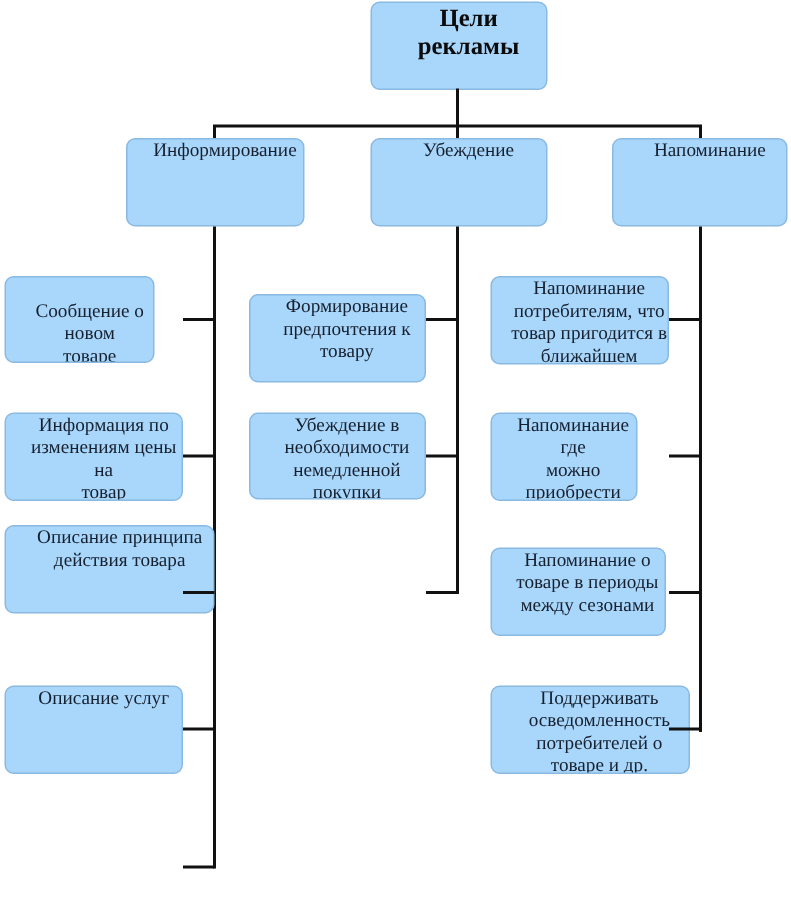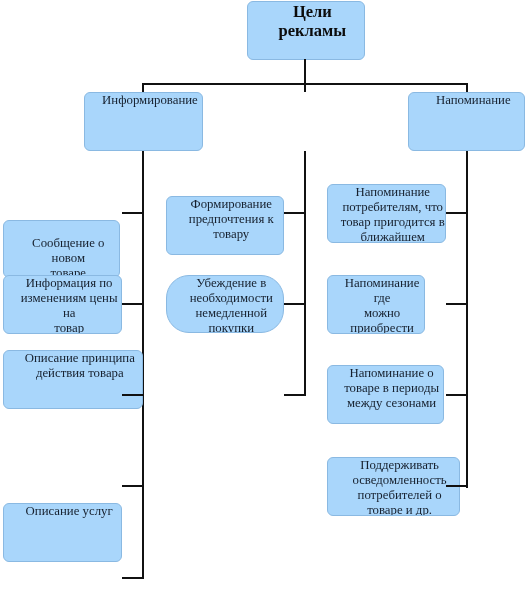--- a/index.html
+++ b/index.html
@@ -24,57 +24,60 @@
 
   <div class="conn" style="left:304px;top:59px;width:2.2px;height:25px;"></div>
   <div class="conn" style="left:142px;top:82.8px;width:326px;height:2.2px;"></div>
   <div class="conn" style="left:142px;top:84px;width:2.2px;height:8px;"></div>
   <div class="conn" style="left:304px;top:84px;width:2.2px;height:8px;"></div>
   <div class="conn" style="left:466px;top:84px;width:2.2px;height:8px;"></div>
 
   <div class="node" style="left:83.8px;top:92.2px;width:119.3px;height:58.9px;">
     <span>Информирование</span>
   </div>
+  <div class="node" style="left:246.8px;top:92.2px;width:118.2px;height:58.9px;">
+    <span>Убеждение</span>
+  </div>
   <div class="node" style="left:408.1px;top:92.2px;width:117.4px;height:58.9px;">
     <span>Напоминание</span>
   </div>
 
   <div class="conn" style="left:142px;top:151px;width:2.2px;height:427.9px;"></div>
   <div class="conn" style="left:304px;top:151px;width:2.2px;height:244.8px;"></div>
   <div class="conn" style="left:466px;top:151px;width:2.2px;height:336.5px;"></div>
 
-  <div class="node" style="left:3.3px;top:184.2px;width:117px;height:58.2px;padding-top:15px;margin-top:36px;">
+  <div class="node" style="left:3.3px;top:184.2px;width:100px;height:58.2px;padding-top:15px;">
     <span>Сообщение о новом
 товаре</span>
   </div>
   <div class="node" style="left:3.3px;top:274.5px;width:118.7px;height:59.2px;">
     <span>Информация по
 изменениям цены на
 товар</span>
   </div>
   <div class="node" style="left:3.3px;top:350px;width:140px;height:59.2px;">
     <span>Описание принципа
 действия товара</span>
   </div>
-  <div class="node" style="left:3.3px;top:456.5px;width:118.7px;height:59.2px;margin-top:46px;">
+  <div class="node" style="left:3.3px;top:456.5px;width:118.7px;height:59.2px;">
     <span>Описание услуг</span>
   </div>
 
   <div class="conn" style="left:122px;top:211.7px;width:21.2px;height:2.2px;"></div>
   <div class="conn" style="left:122px;top:302.7px;width:21.2px;height:2.2px;"></div>
   <div class="conn" style="left:122px;top:393.6px;width:21.2px;height:2.2px;"></div>
   <div class="conn" style="left:122px;top:485.3px;width:21.2px;height:2.2px;"></div>
   <div class="conn" style="left:122px;top:576.7px;width:21.2px;height:2.2px;"></div>
 
   <div class="node" style="left:165.6px;top:183.5px;width:118.4px;height:59.2px;margin-top:12px;">
     <span>Формирование
 предпочтения к
 товару</span>
   </div>
-  <div class="node" style="left:165.6px;top:274.9px;width:118.4px;height:57.8px;border-radius:23px;">
+  <div class="node" style="left:165.6px;top:274.9px;width:118.4px;height:57.8px;">
     <span>Убеждение в
 необходимости
 немедленной
 покупки</span>
   </div>
 
   <div class="conn" style="left:284px;top:211.7px;width:21.2px;height:2.2px;"></div>
   <div class="conn" style="left:284px;top:302.7px;width:21.2px;height:2.2px;"></div>
   <div class="conn" style="left:284px;top:393.6px;width:21.2px;height:2.2px;"></div>
 

